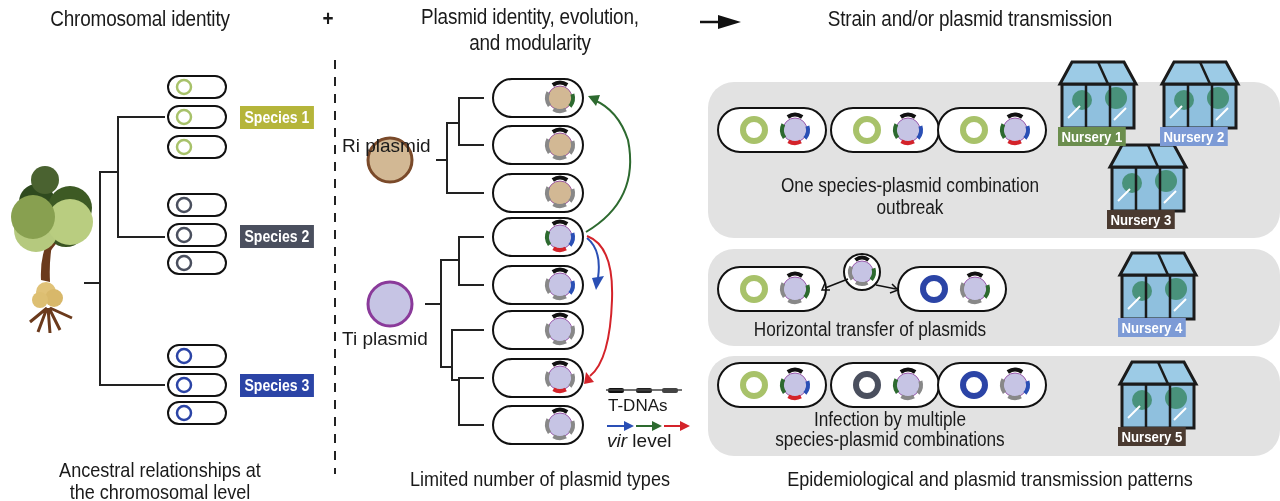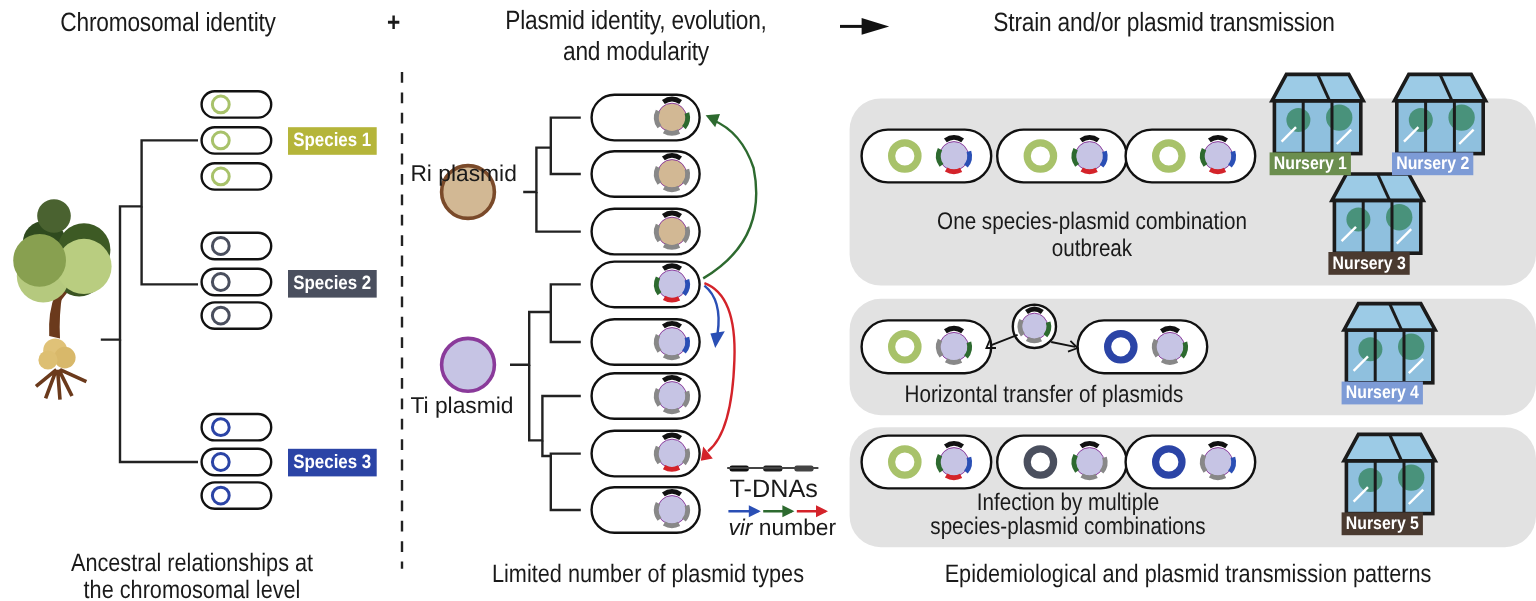--- a/index.html
+++ b/index.html
@@ -220,22 +220,22 @@
 
 <div class="label-box" style="left:240px; top:106px; background:#b5b53a;">Species 1</div>
 <div class="label-box" style="left:240px; top:225px; background:#4a4f5e;">Species 2</div>
 <div class="label-box" style="left:240px; top:374px; background:#2b44a6;">Species 3</div>
 
 <div class="caption" style="left:10px; top:458px; width:300px;">Ancestral relationships at</div>
 <div class="caption" style="left:10px; top:480px; width:300px;">the chromosomal level</div>
 
 <div class="txt" style="left:342px; top:107px; font-size:19px;margin-top:28px;">Ri plasmid</div>
 <div class="txt" style="left:342px; top:328px; font-size:19px;">Ti plasmid</div>
-<div class="txt" style="left:608px; top:396px; font-size:21px;">T-DNAs</div>
-<div class="txt" style="left:607px; top:430px; font-size:19px;"><i>vir</i><span> number</span></div>
+<div class="txt" style="left:608px; top:396px; font-size:17px;">T-DNAs</div>
+<div class="txt" style="left:607px; top:430px; font-size:19px;"><i>vir</i><span> level</span></div>
 <div class="caption" style="left:350px; top:467px; width:380px;">Limited number of plasmid types</div>
 
 <div class="panel" style="left:708px; top:82px; width:572px; height:156px;"></div>
 <div class="panel" style="left:708px; top:249px; width:572px; height:97px;"></div>
 <div class="panel" style="left:708px; top:356px; width:572px; height:100px;"></div>
 
 <svg width="1280" height="501" viewBox="0 0 1280 501">
   <g id="trans-cells">
       <g>
         <rect x="718" y="108" width="108" height="44" rx="22" fill="#fff" stroke="#111" stroke-width="2"></rect>

